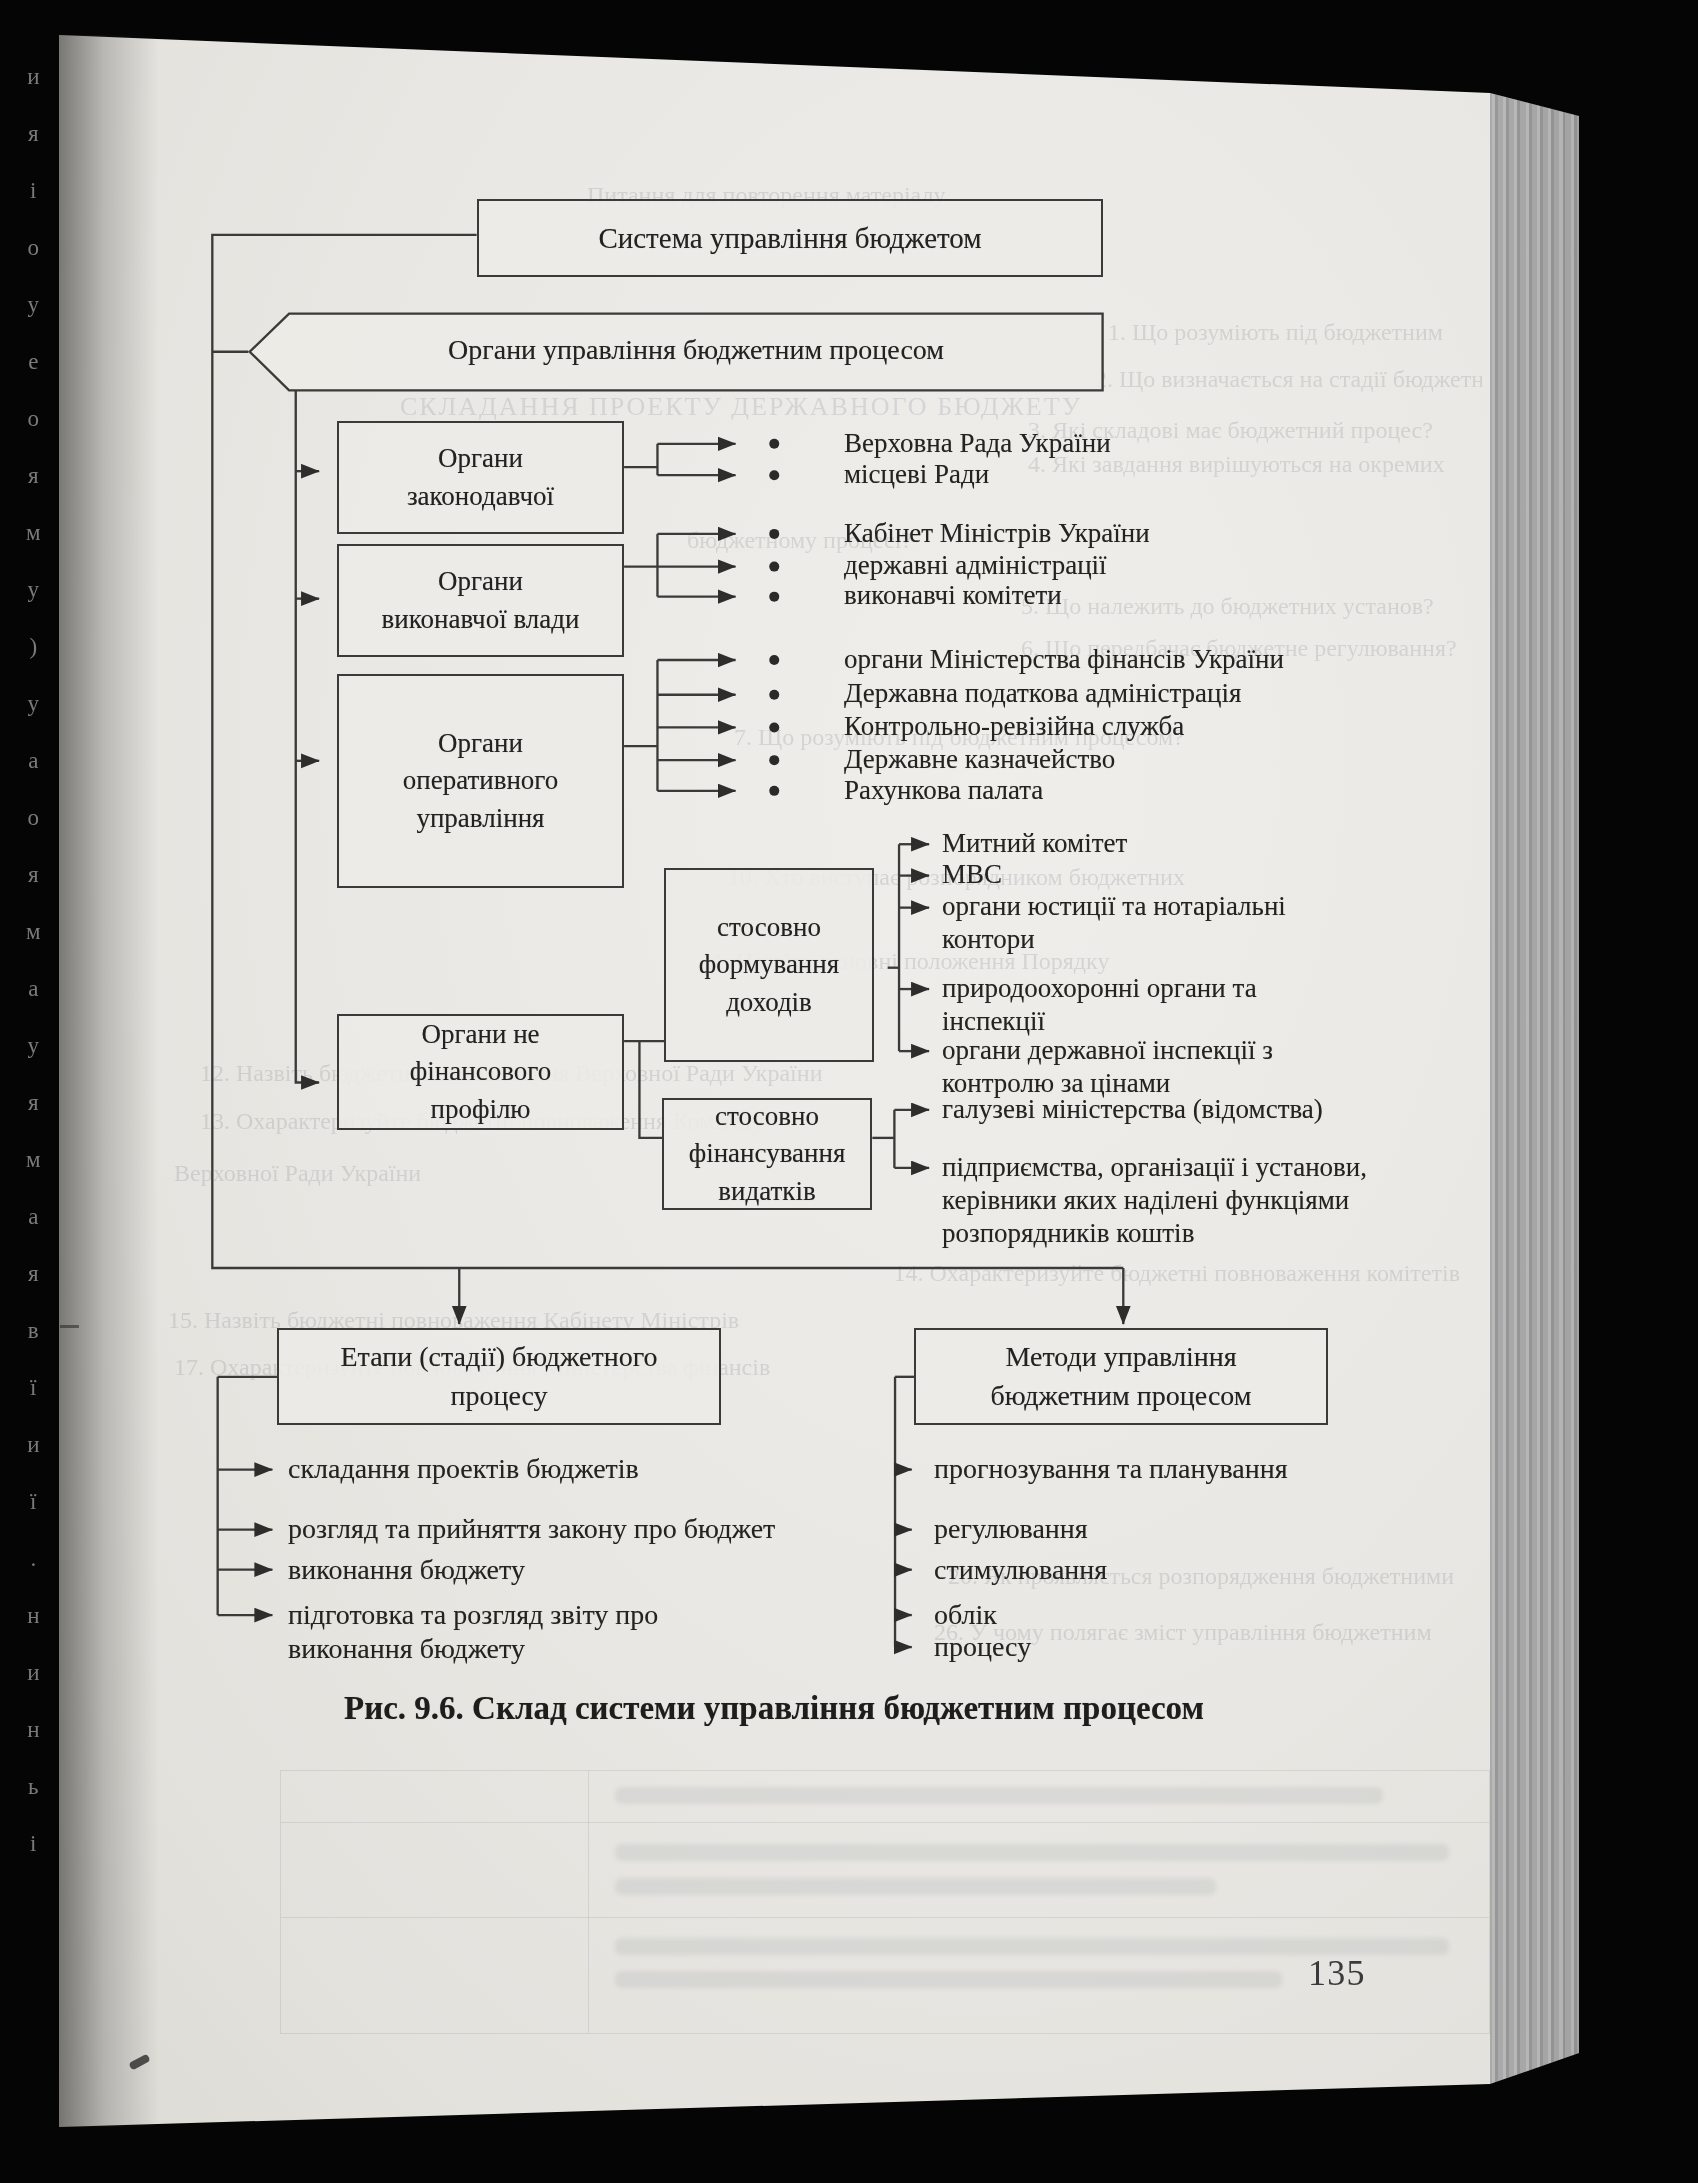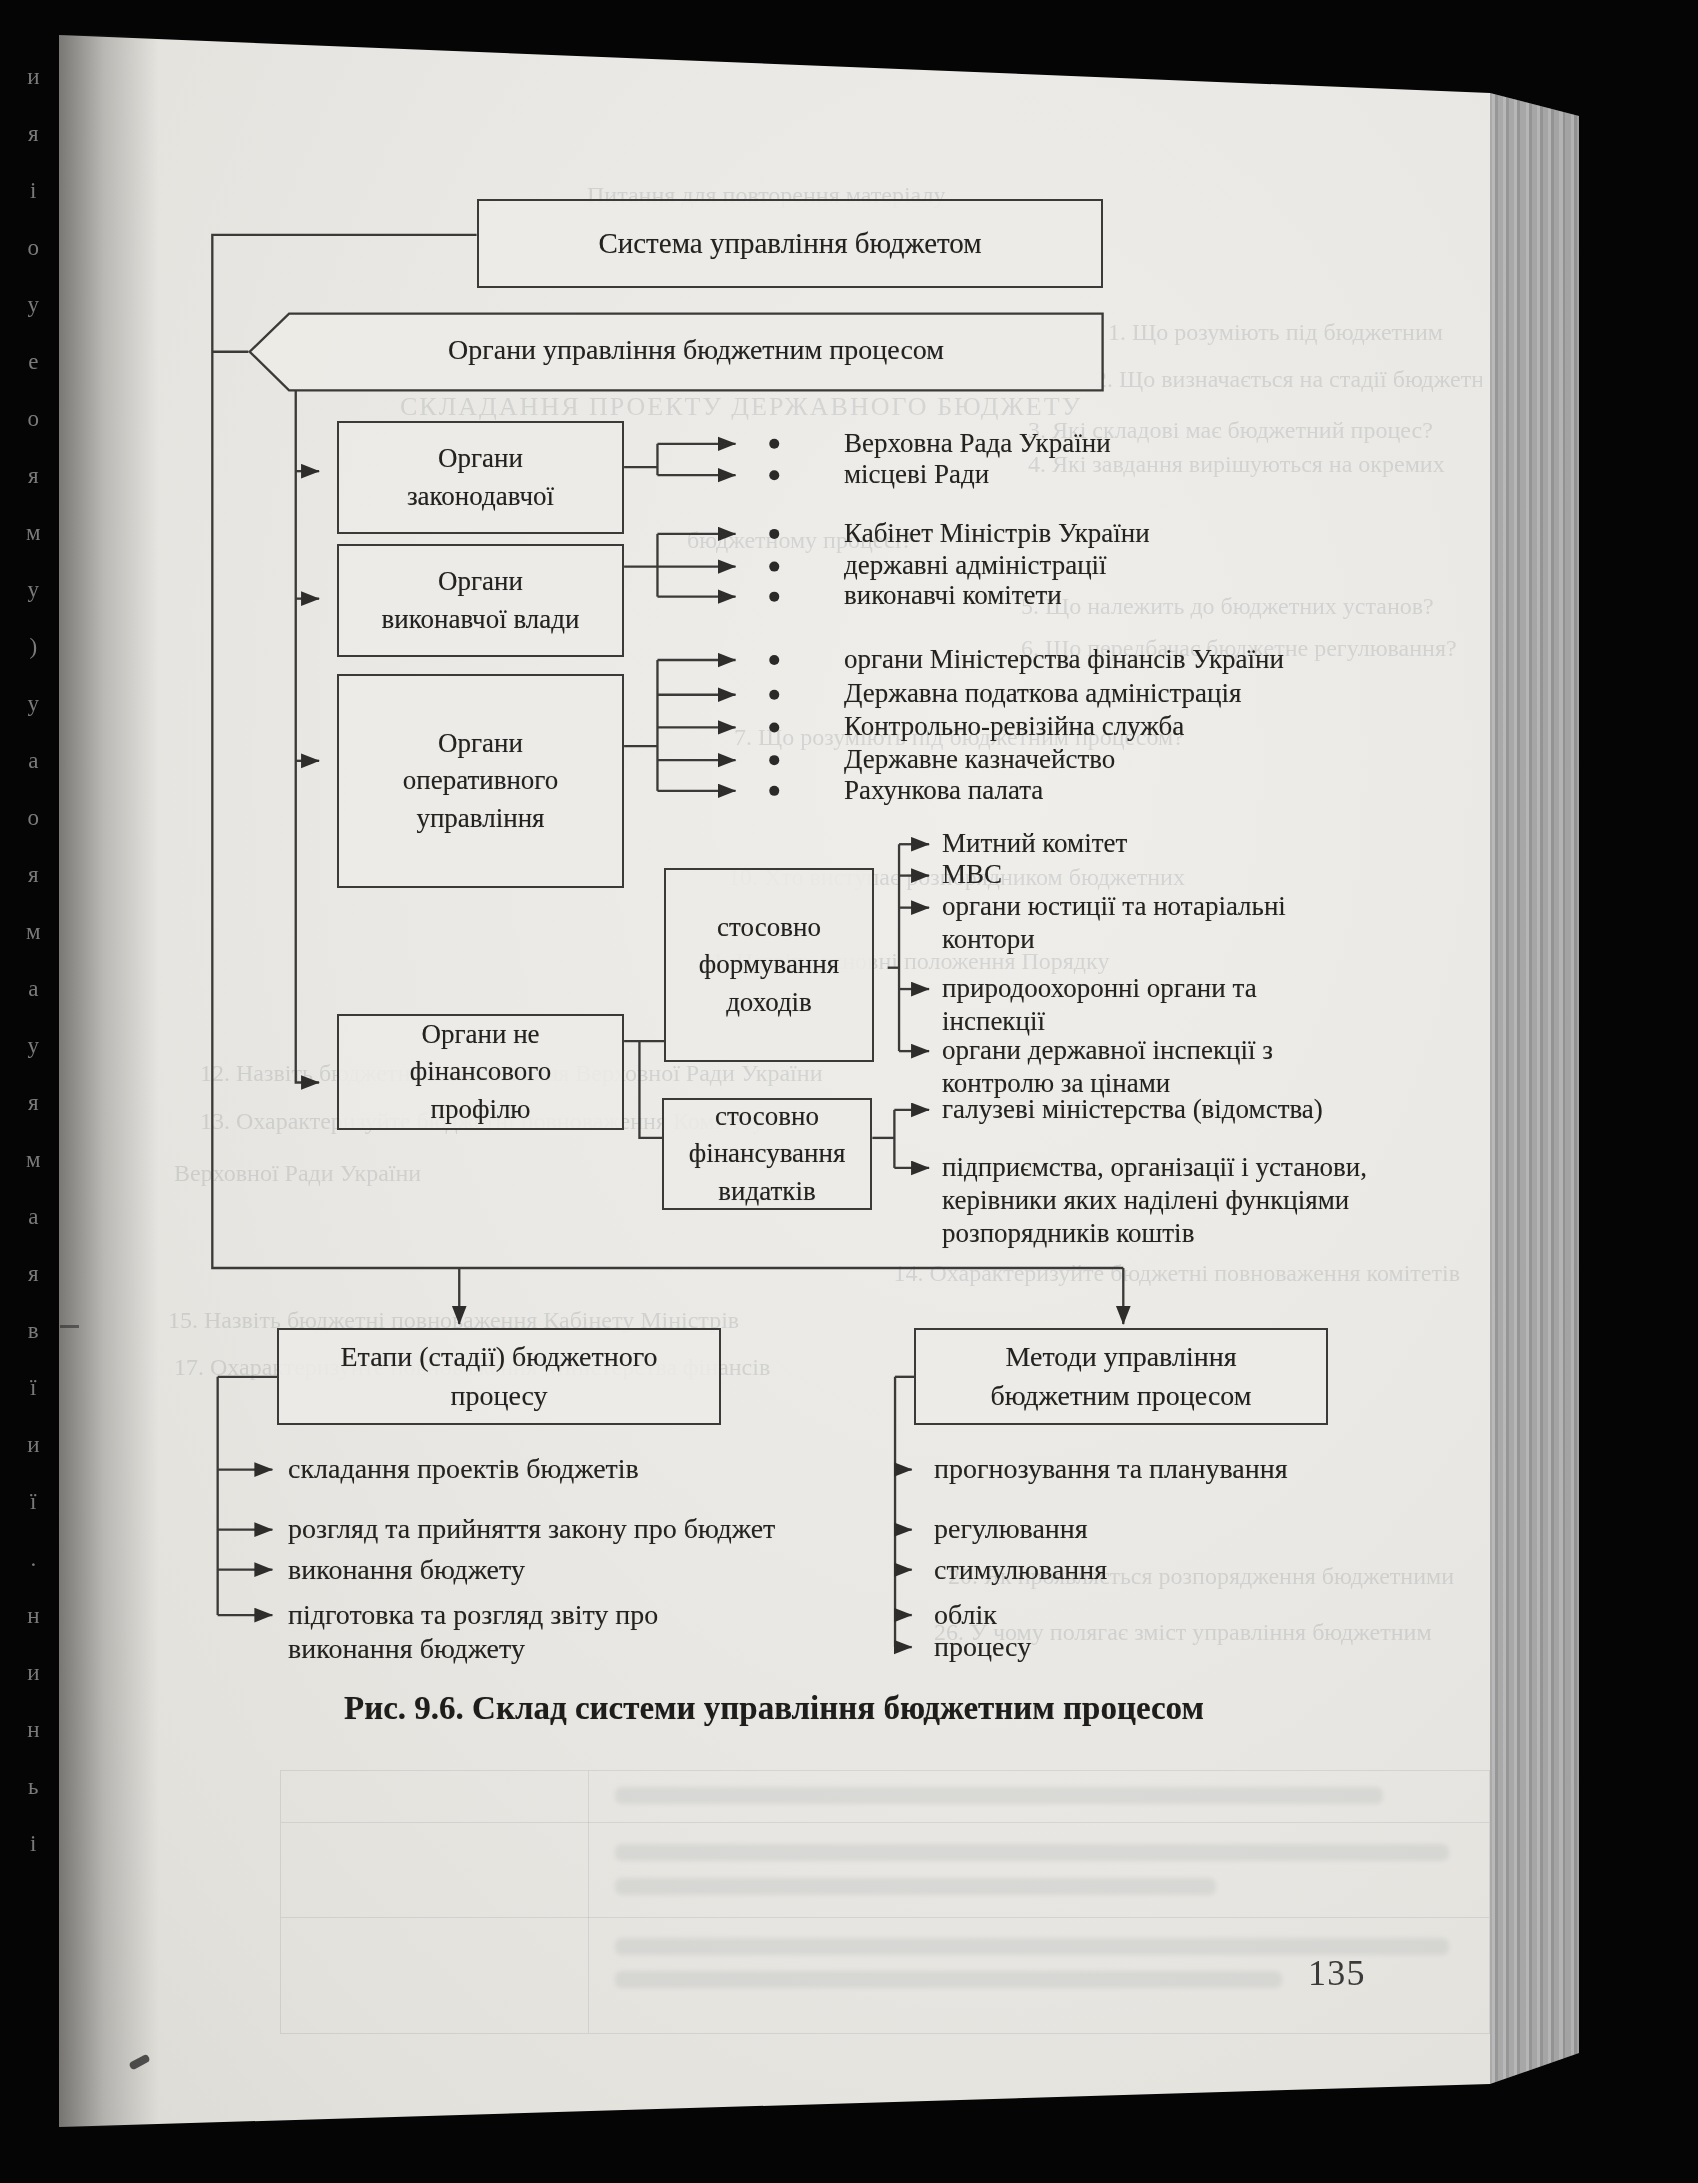--- a/index.html
+++ b/index.html
@@ -197,21 +197,21 @@
         <circle cx="1160" cy="849" r="7.5"></circle>
       <circle cx="1160" cy="894" r="7.5"></circle>
         <circle cx="1160" cy="989" r="7.5"></circle>
       <circle cx="1160" cy="1041" r="7.5"></circle>
         <circle cx="1160" cy="1090" r="7.5"></circle>
       <circle cx="1160" cy="1139" r="7.5"></circle>
         <circle cx="1160" cy="1185" r="7.5"></circle>
     </g>
   </svg>
 
-  <div class="dbox" style="left:477px;top:199px;width:626px;height:89px;">
+  <div class="dbox" style="left:477px;top:199px;width:626px;height:78px;">
     <div class="lbl" style="font-size:29px;">Система управління бюджетом</div>
   </div>
   <div class="banner-text">Органи управління бюджетним процесом</div>
 
   <div class="dbox" style="left:337px;top:421px;width:287px;height:113px;">
     <div class="lbl" style="font-size:27px;">Органи
 законодавчої</div>
   </div>
   <div class="dbox" style="left:337px;top:544px;width:287px;height:113px;">
     <div class="lbl" style="font-size:27px;">Органи

